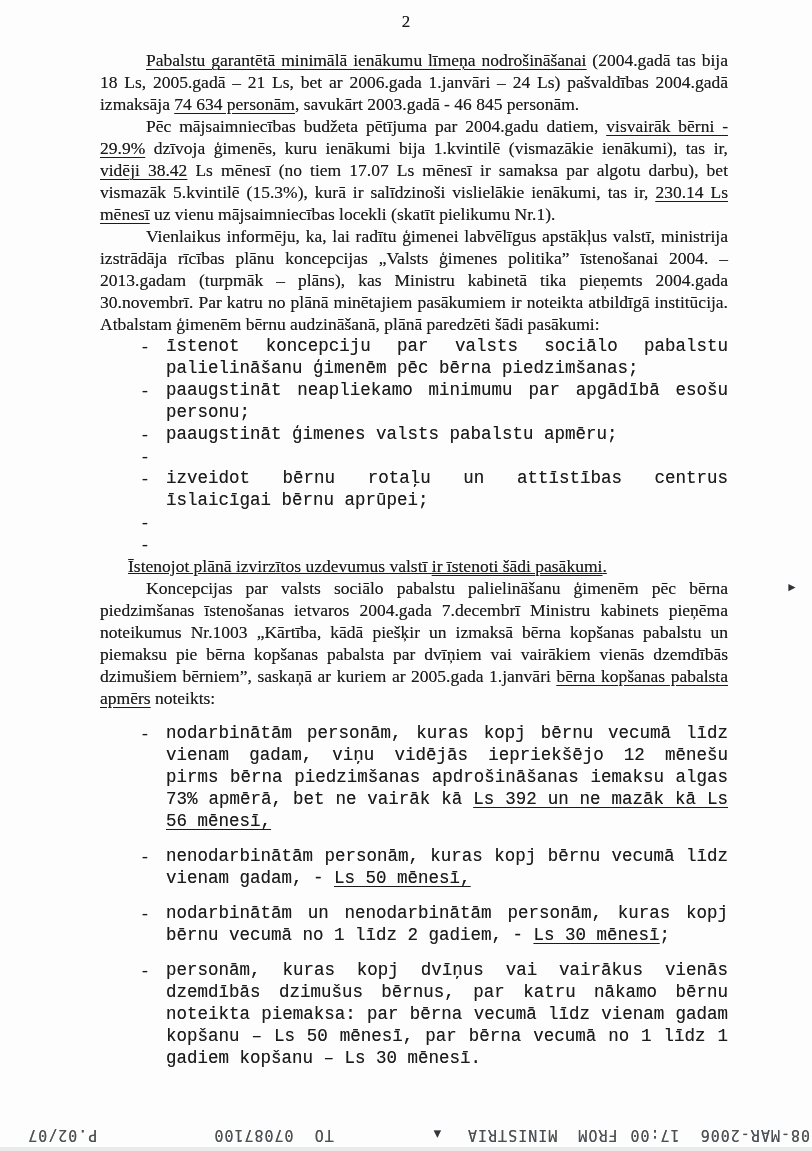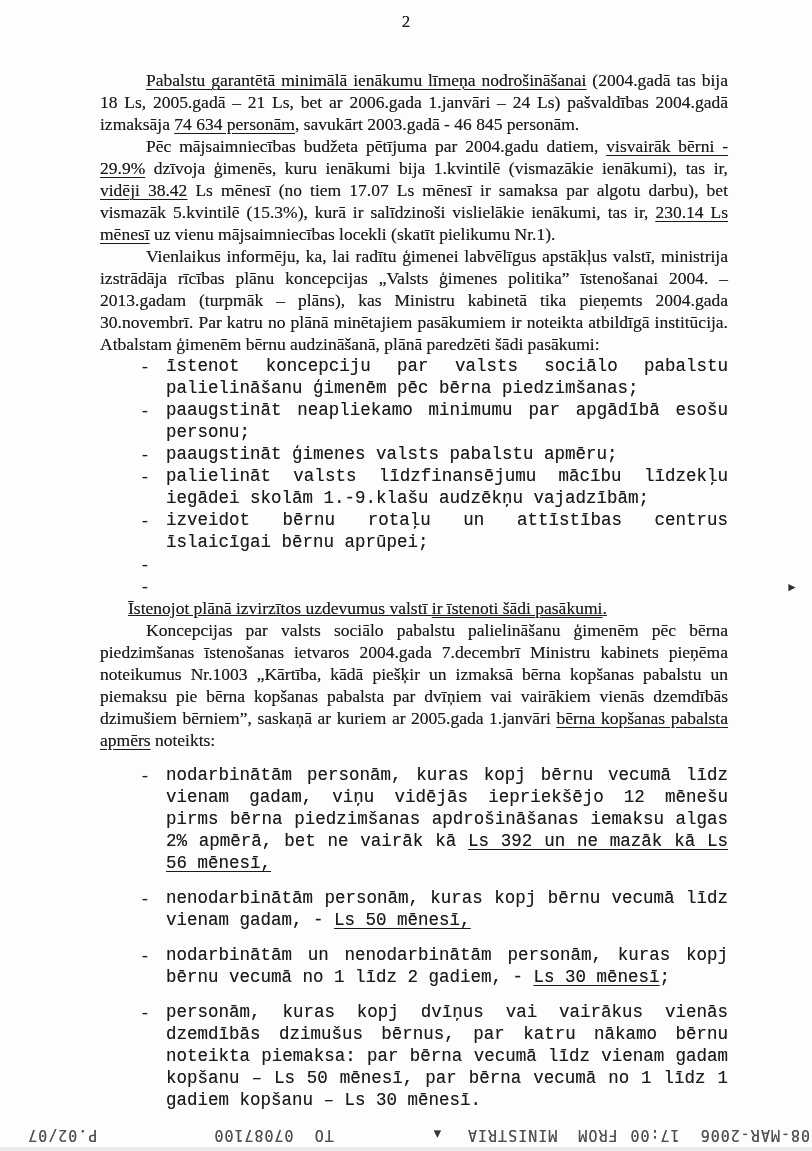--- a/index.html
+++ b/index.html
@@ -13,21 +13,20 @@
     text-shadow:0 0 0.4px rgba(20,20,20,0.55);
   }
   .page-number {
     position:absolute; top:12px; left:0; width:100%;
     text-align:center; font-size:17px;
   }
   .content {
     position:absolute; top:49px; left:100px; width:628px;
     font-size:17.5px; line-height:22px;
     text-align:justify;
-    margin-top:20px;
   }
   .blk { text-align:justify; }
   .para { text-indent:46px; }
   .hang { padding-left:28px;text-decoration:underline; }
   .bullet, .bullet2 { display:flex; padding-left:42px; }
   .bullet2 { margin-top:13px; }
   .dash { flex:0 0 24px; width:24px; }
   .btxt { flex:1 1 auto; text-align:justify;font-family:Liberation Mono, monospace; }
   .u {
     text-decoration:underline;
@@ -76,37 +75,36 @@
       <div class="blk bullet">
         <span class="dash">-</span>
         <span class="btxt"><span>paaugstināt neapliekamo minimumu par apgādībā esošu personu;</span></span>
       </div>
       <div class="blk bullet">
         <span class="dash">-</span>
         <span class="btxt"><span>paaugstināt ģimenes valsts pabalstu apmēru;</span></span>
       </div>
       <div class="blk bullet">
         <span class="dash">-</span>
-        <span class="btxt"><span>palielināt valsts līdzfinansējumu mācību līdzekļu iegādei skolām 1.-9.klašu audzēkņu vajadzībām;</span></span>
       </div>
       <div class="blk bullet">
         <span class="dash">-</span>
         <span class="btxt"><span>izveidot bērnu rotaļu un attīstības centrus īslaicīgai bērnu aprūpei;</span></span>
       </div>
       <div class="blk bullet">
         <span class="dash">-</span>
       </div>
       <div class="blk bullet">
         <span class="dash">-</span>
       </div>
       <div class="blk hang"><span>Īstenojot plānā izvirzītos uzdevumus valstī </span><span class="u">ir īstenoti šādi pasākumi</span><span>.</span></div>
       <div class="blk para"><span>Koncepcijas par valsts sociālo pabalstu palielināšanu ģimenēm pēc bērna piedzimšanas īstenošanas ietvaros 2004.gada 7.decembrī Ministru kabinets pieņēma noteikumus Nr.1003 „Kārtība, kādā piešķir un izmaksā bērna kopšanas pabalstu un piemaksu pie bērna kopšanas pabalsta par dvīņiem vai vairākiem vienās dzemdībās dzimušiem bērniem”, saskaņā ar kuriem ar 2005.gada 1.janvāri </span><span class="u">bērna kopšanas pabalsta apmērs</span><span> noteikts:</span></div>
       <div class="blk bullet2">
         <span class="dash">-</span>
-        <span class="btxt"><span>nodarbinātām personām, kuras kopj bērnu vecumā līdz vienam gadam, viņu vidējās iepriekšējo 12 mēnešu pirms bērna piedzimšanas apdrošināšanas iemaksu algas 2% apmērā, bet ne vairāk kā </span><span class="u">Ls 392 un ne mazāk kā Ls 56 mēnesī,</span></span>
+        <span class="btxt"><span>nodarbinātām personām, kuras kopj bērnu vecumā līdz vienam gadam, viņu vidējās iepriekšējo 12 mēnešu pirms bērna piedzimšanas apdrošināšanas iemaksu algas 73% apmērā, bet ne vairāk kā </span><span class="u">Ls 392 un ne mazāk kā Ls 56 mēnesī,</span></span>
       </div>
       <div class="blk bullet2">
         <span class="dash">-</span>
         <span class="btxt"><span>nenodarbinātām personām, kuras kopj bērnu vecumā līdz vienam gadam, - </span><span class="u">Ls 50 mēnesī,</span></span>
       </div>
       <div class="blk bullet2">
         <span class="dash">-</span>
         <span class="btxt"><span>nodarbinātām un nenodarbinātām personām, kuras kopj bērnu vecumā no 1 līdz 2 gadiem, - </span><span class="u">Ls 30 mēnesī</span><span>;</span></span>
       </div>
       <div class="blk bullet2">

